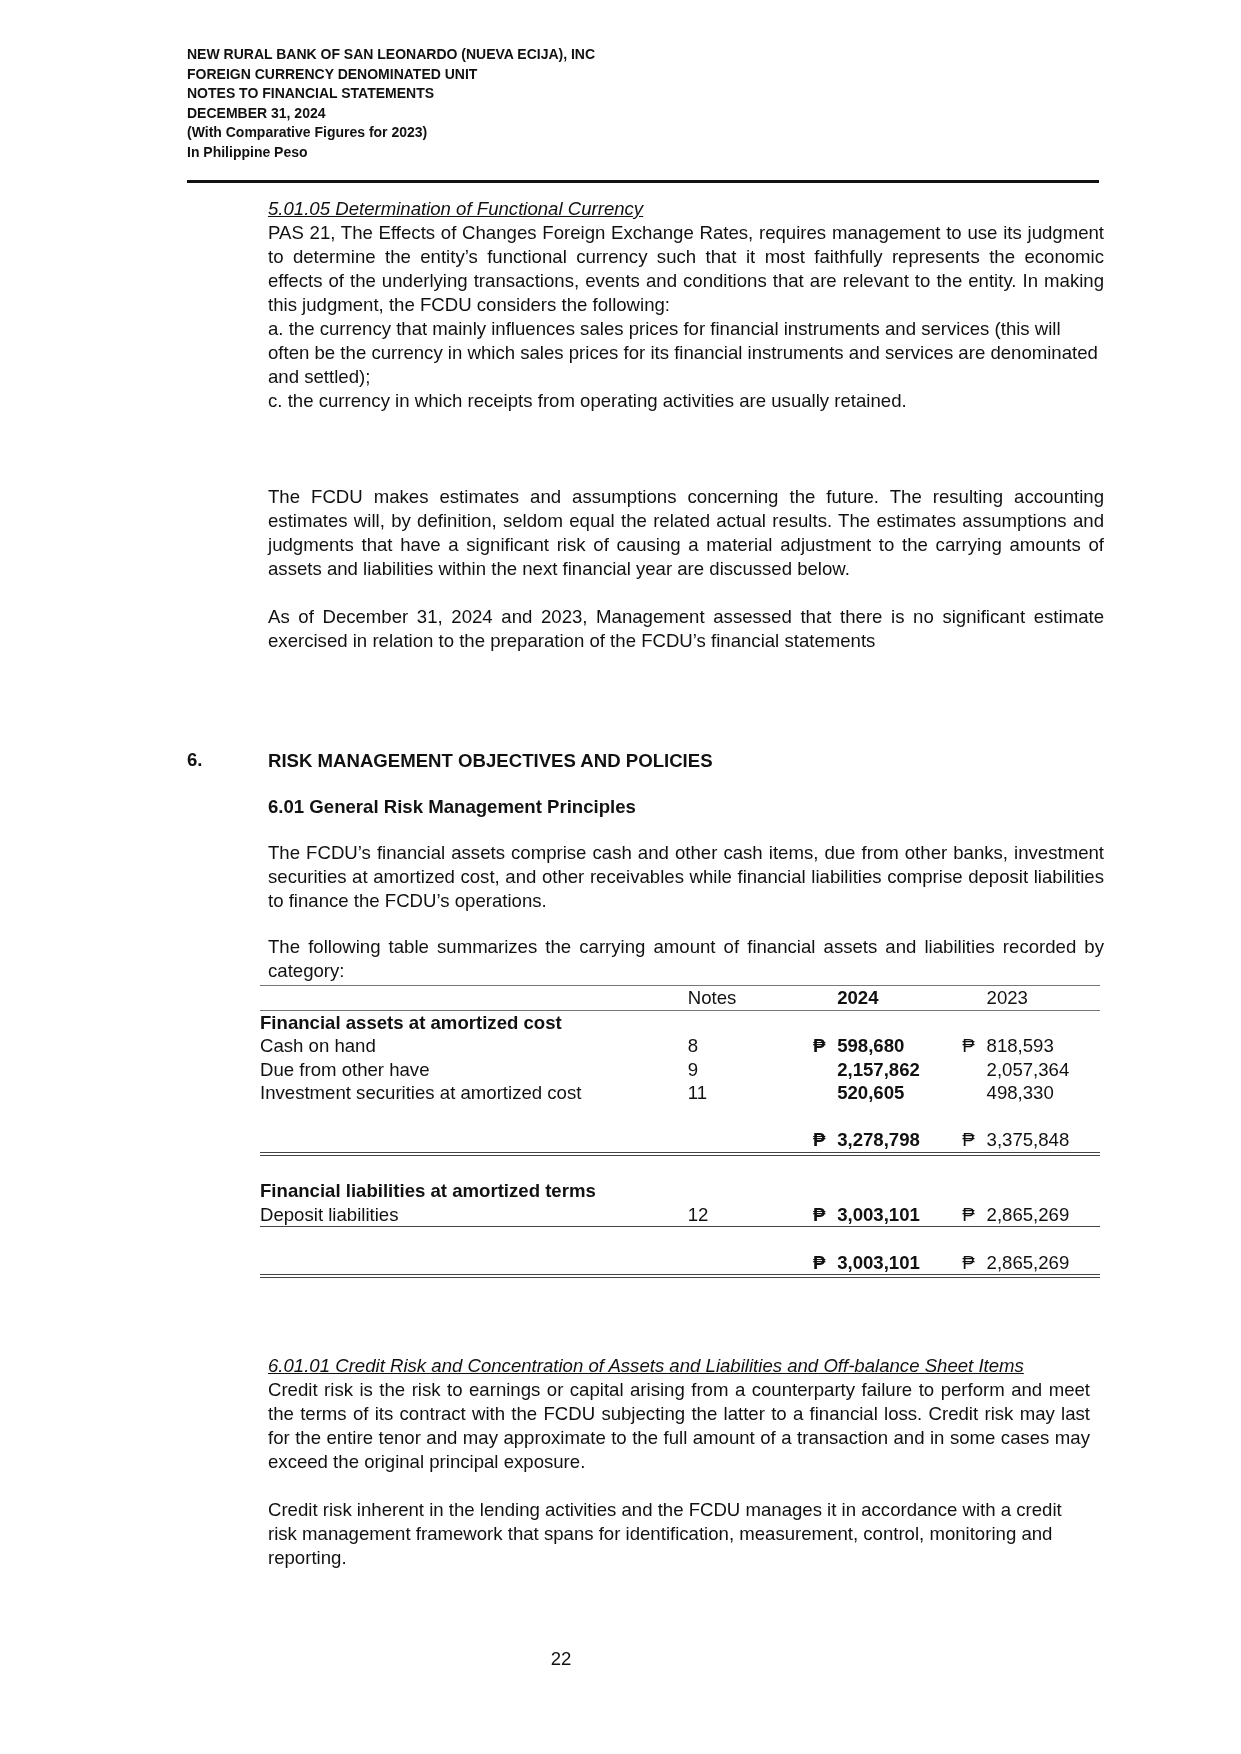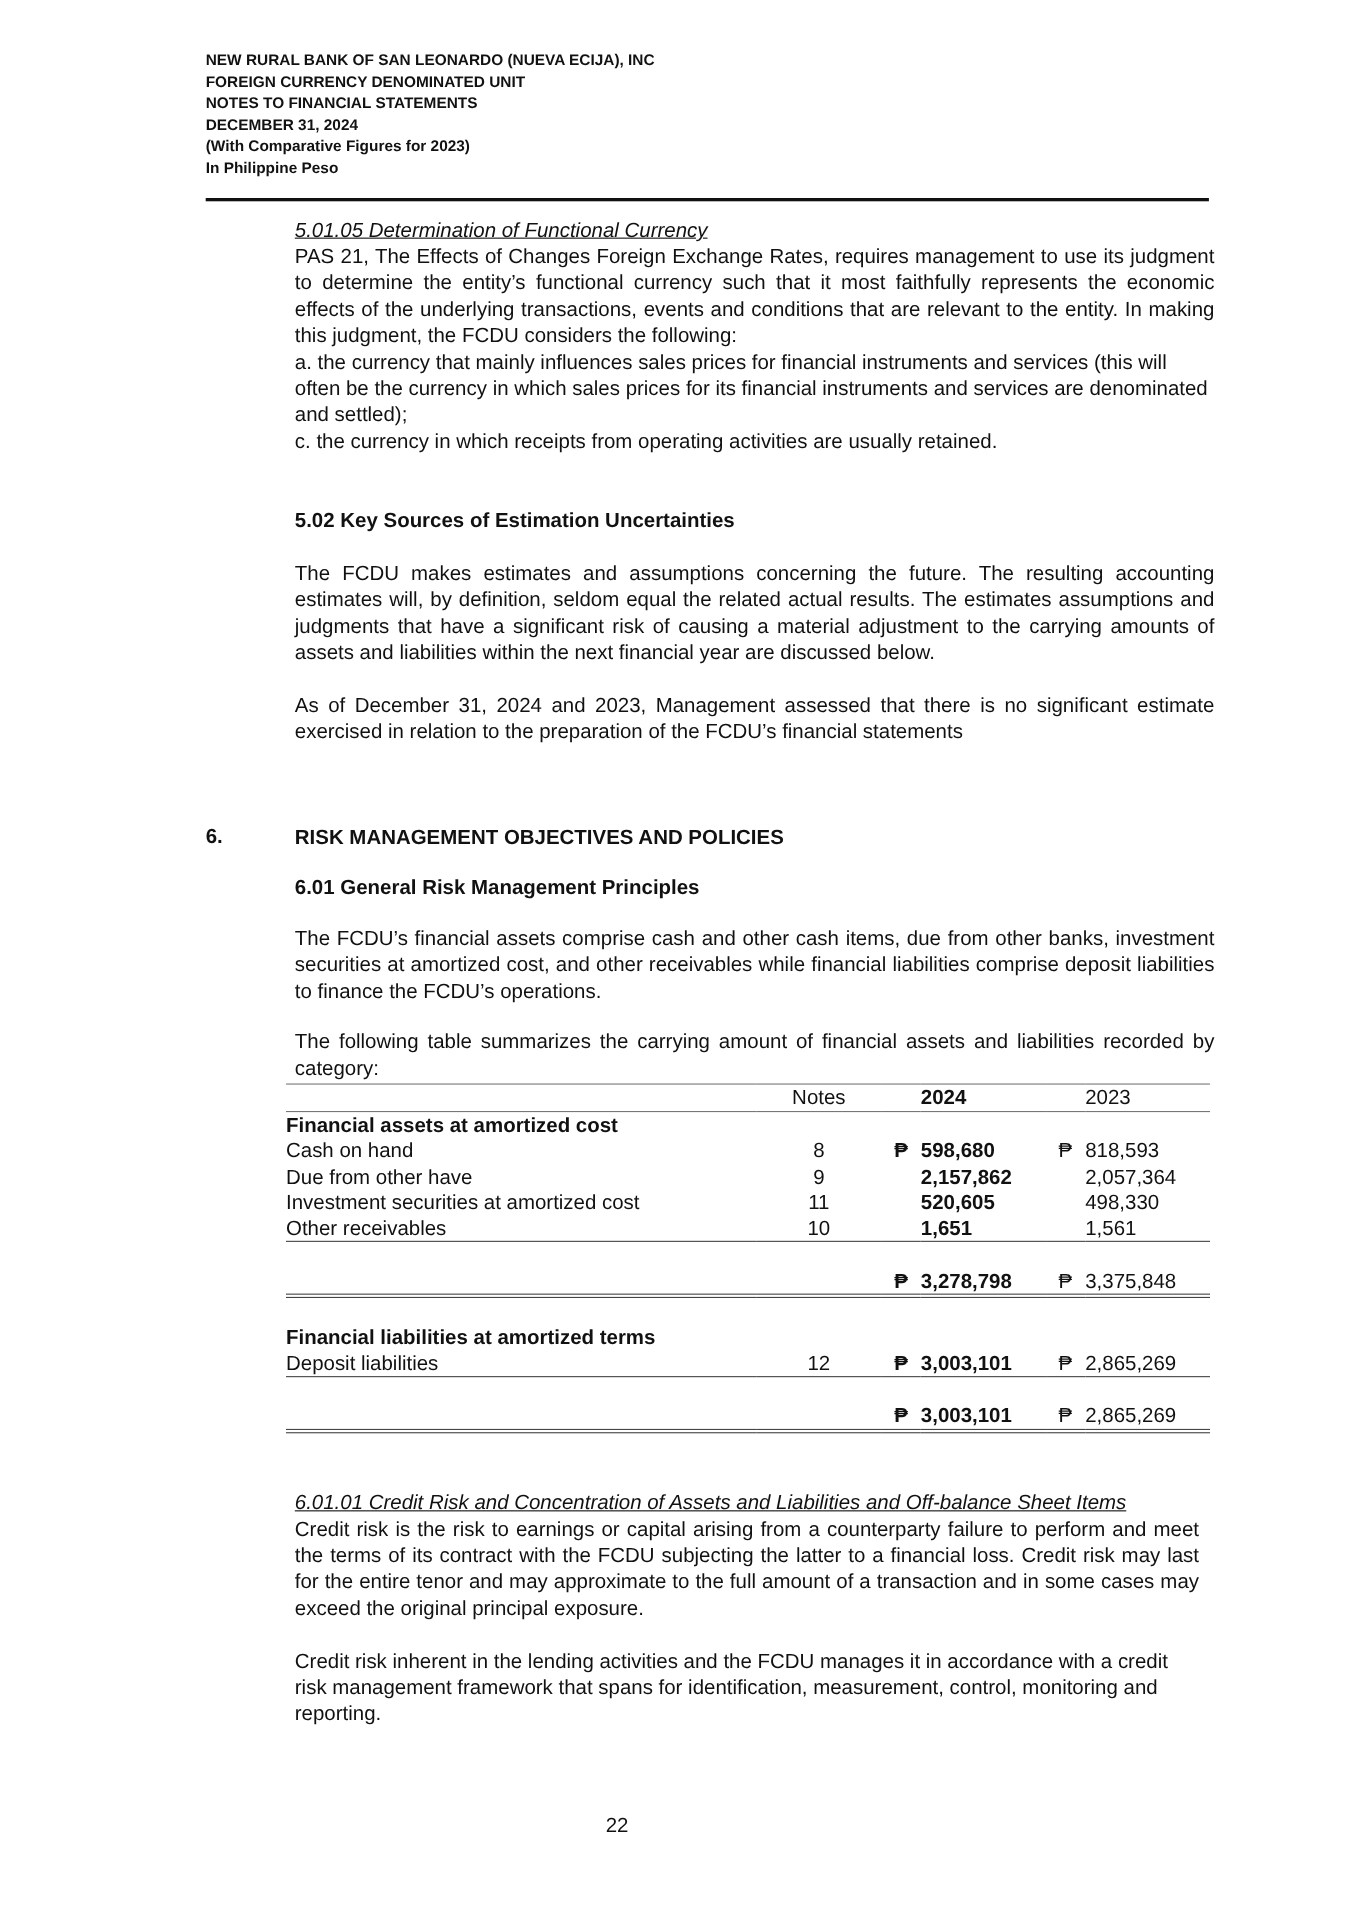--- a/index.html
+++ b/index.html
@@ -9,21 +9,21 @@
   .hdr-rule { position:absolute; left:187px; top:180px; width:912px; height:3px; background:#111; }
   .block { position:absolute; left:268px; width:836px; font-size:18.6px; line-height:24px; }
   .block p { margin:0; }
   .just { text-align:justify; }
   .ital-u { font-style:italic; text-decoration:underline; }
   .bold { font-weight:bold; }
   .sec-num { position:absolute; left:187px; font-size:18.6px; font-weight:bold; }
   table.fin { position:absolute; left:260px; top:985px; width:840px; border-collapse:collapse; font-size:18.6px; }
   table.fin td { padding:0 0; height:23.5px; line-height:23.5px; white-space:nowrap; }
   .c-label { width:415px; }
-  .c-notes { width:110px; text-align:center; }
+  .c-notes { width:110px; text-align:left; }
   .c-cur { width:35px; text-align:center; }
   .c-amt { width:110px; text-align:left; }
   .top-rule td { border-top:1.5px solid #777; }
   .bot-rule td { border-bottom:1.5px solid #777; }
   .under td { border-bottom:1.5px solid #444; }
   .dbl td { border-bottom:4px double #444; }
   .spacer td { height:22px; }
   .pgnum { position:absolute; left:0; width:1122px; top:1648px; text-align:center; font-size:18.6px; }
 </style>
 </head>
@@ -40,21 +40,20 @@
 <div class="hdr-rule"></div>
 
 <div class="block" style="top:197px;">
   <p class="ital-u">5.01.05 Determination of Functional Currency</p>
   <p class="just">PAS 21, The Effects of Changes Foreign Exchange Rates, requires management to use its judgment to determine the entity’s functional currency such that it most faithfully represents the economic effects of the underlying transactions, events and conditions that are relevant to the entity. In making this judgment, the FCDU considers the following:</p>
   <p>a. the currency that mainly influences sales prices for financial instruments and services (this will often be the currency in which sales prices for its financial instruments and services are denominated and settled);</p>
   <p>c. the currency in which receipts from operating activities are usually retained.</p>
 </div>
 
 <div class="block" style="top:461px;">
-  <p class="bold">5.02 Key Sources of Estimation Uncertainties</p>
   <p style="height:24px"></p>
   <p class="just">The FCDU makes estimates and assumptions concerning the future. The resulting accounting estimates will, by definition, seldom equal the related actual results. The estimates assumptions and judgments that have a significant risk of causing a material adjustment to the carrying amounts of assets and liabilities within the next financial year are discussed below.</p>
   <p style="height:24px"></p>
   <p class="just">As of December 31, 2024 and 2023, Management assessed that there is no significant estimate exercised in relation to the preparation of the FCDU’s financial statements</p>
 </div>
 
 <div class="sec-num" style="top:749px;">6.</div>
 <div class="block" style="top:749px;">
   <p class="bold">RISK MANAGEMENT OBJECTIVES AND POLICIES</p>
   <p style="height:22px"></p>
@@ -95,28 +94,20 @@
     <td class="c-amt">2,057,364</td>
   </tr>
   <tr>
     <td class="c-label">Investment securities at amortized cost</td>
     <td class="c-notes">11</td>
     <td class="c-cur"></td>
     <td class="c-amt bold">520,605</td>
     <td class="c-cur"></td>
     <td class="c-amt">498,330</td>
   </tr>
-  <tr class="under">
-    <td class="c-label">Other receivables</td>
-    <td class="c-notes">10</td>
-    <td class="c-cur"></td>
-    <td class="c-amt bold">1,651</td>
-    <td class="c-cur"></td>
-    <td class="c-amt">1,561</td>
-  </tr>
   <tr class="spacer">
         <td colspan="6"></td>
       </tr>
   <tr class="dbl">
     <td class="c-label"></td>
     <td class="c-notes"></td>
     <td class="c-cur bold">₱</td>
     <td class="c-amt bold">3,278,798</td>
     <td class="c-cur">₱</td>
     <td class="c-amt">3,375,848</td>

